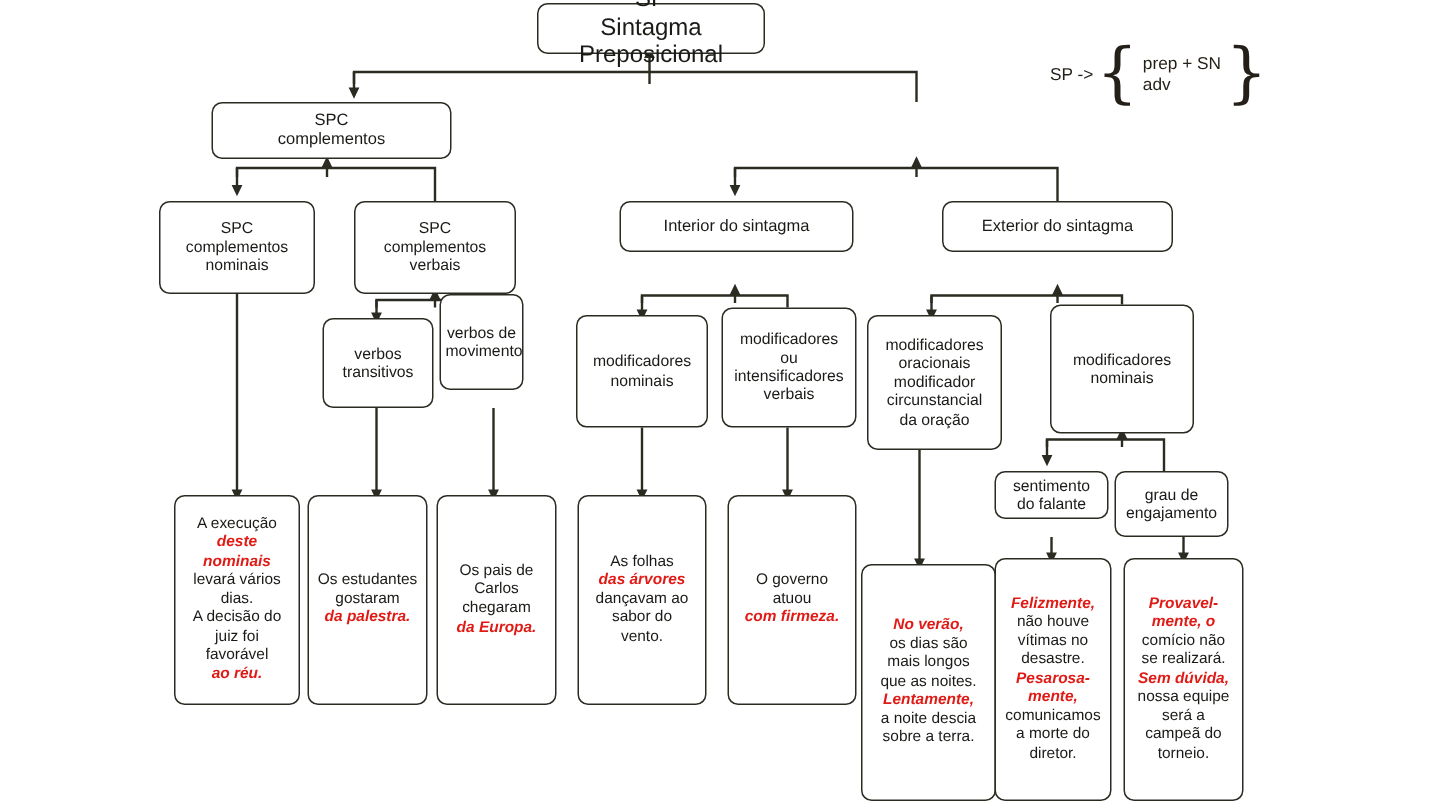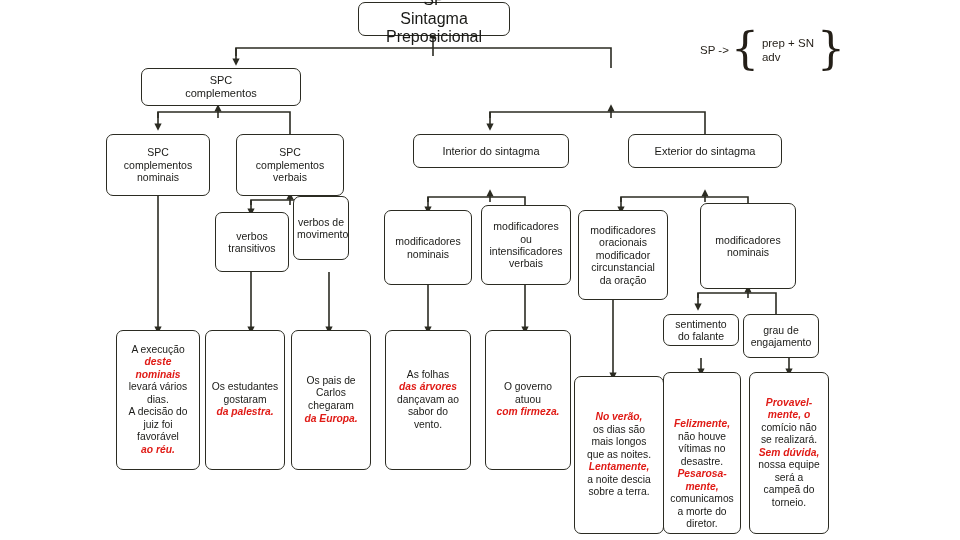--- a/index.html
+++ b/index.html
@@ -200,21 +200,21 @@
   </div>
 
   <div class="node ex" style="left:485px;top:330px;width:86px;height:140px;">
     <span class="txt"><span>O governo</span><br><span>atuou</span><br><span class="hl">com firmeza.</span></span>
   </div>
 
   <div class="node ex" style="left:574px;top:376px;width:90px;height:158px;">
     <span class="txt"><span class="hl">No verão,</span><br><span>os dias são</span><br><span>mais longos</span><br><span>que as noites.</span><br><span class="hl">Lentamente,</span><br><span>a noite descia</span><br><span>sobre a terra.</span></span>
   </div>
 
-  <div class="node ex" style="left:663px;top:372px;width:78px;height:162px;align-items:flex-end;">
+  <div class="node ex" style="left:663px;top:372px;width:78px;height:162px;">
     <span class="txt"><span class="hl">Felizmente,</span><br><span>não houve</span><br><span>vítimas no</span><br><span>desastre.</span><br><span class="hl">Pesarosa-</span><br><span class="hl">mente,</span><br><span>comunicamos</span><br><span>a morte do</span><br><span>diretor.</span></span>
   </div>
 
   <div class="node ex" style="left:749px;top:372px;width:80px;height:162px;">
     <span class="txt"><span class="hl">Provavel-</span><br><span class="hl">mente, o</span><br><span>comício não</span><br><span>se realizará.</span><br><span class="hl">Sem dúvida,</span><br><span>nossa equipe</span><br><span>será a</span><br><span>campeã do</span><br><span>torneio.</span></span>
   </div>
 
 </div>
 
 </body></html>

